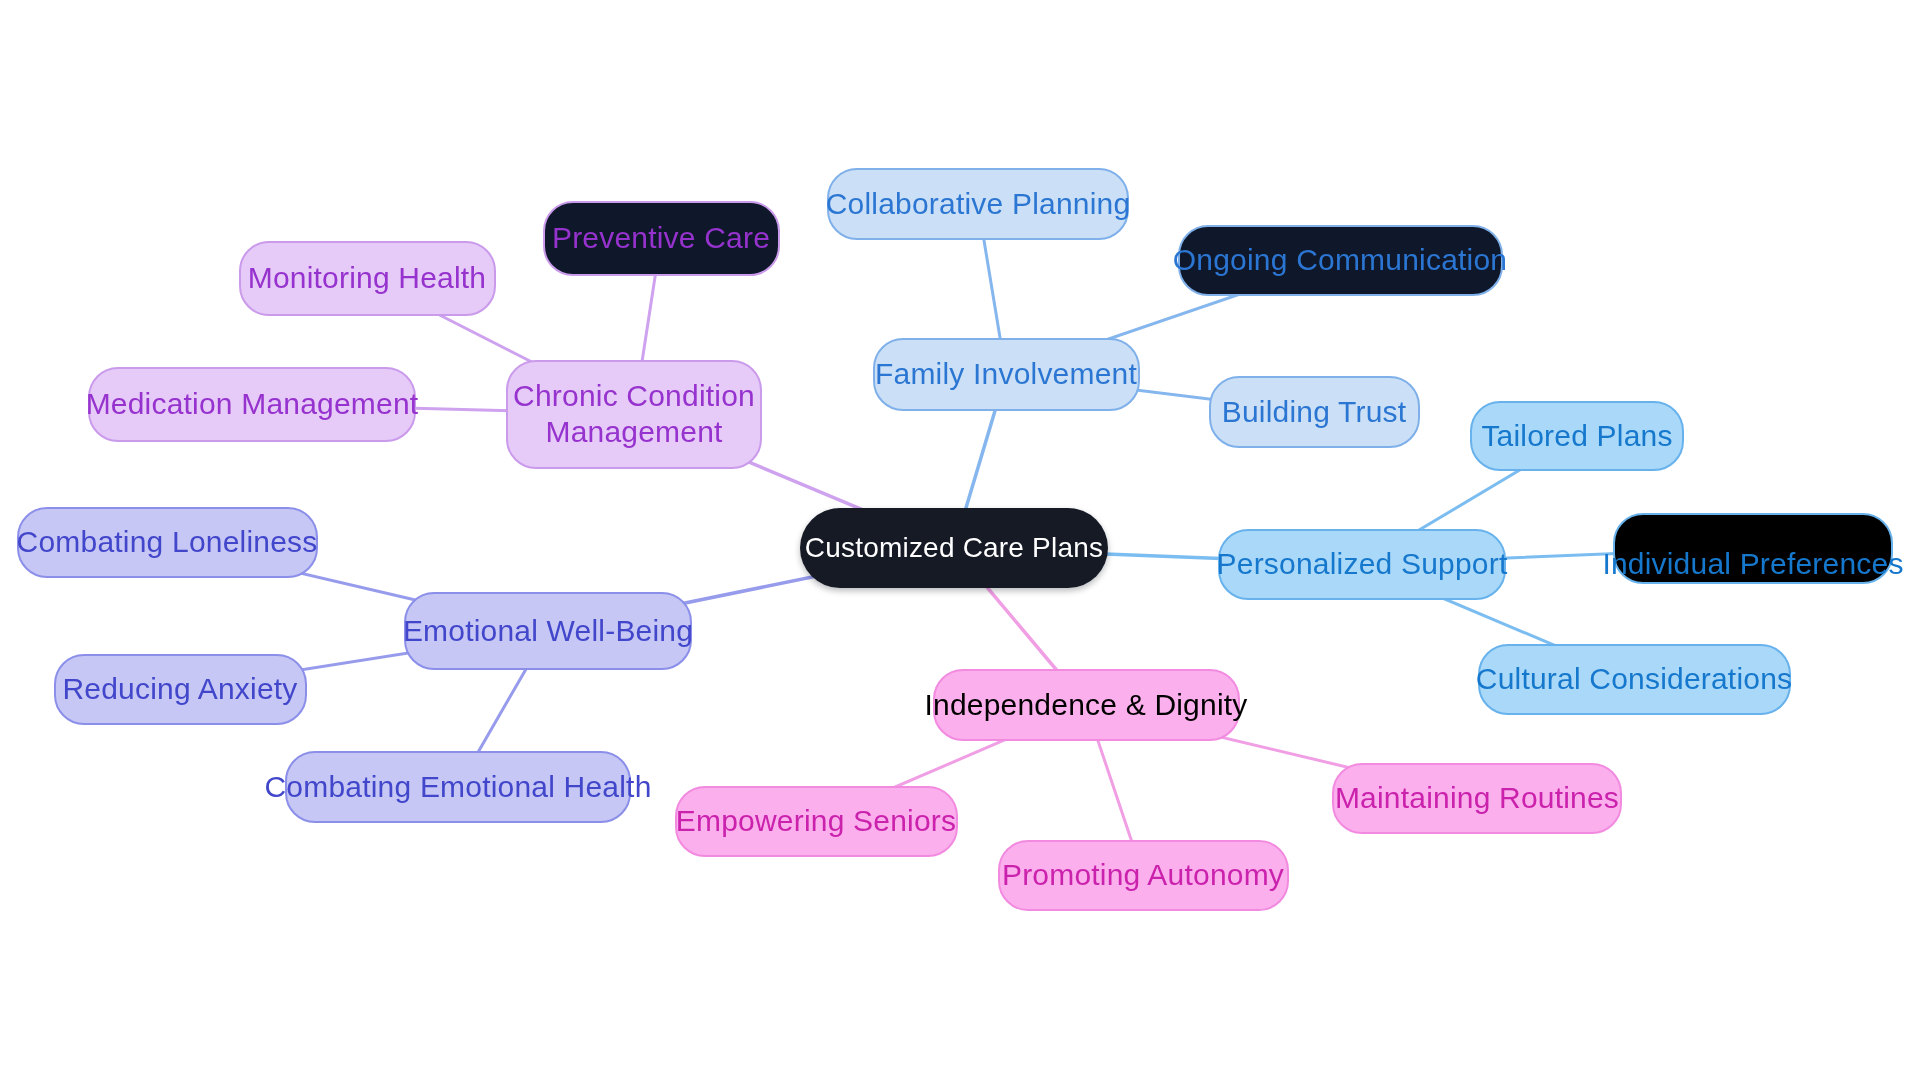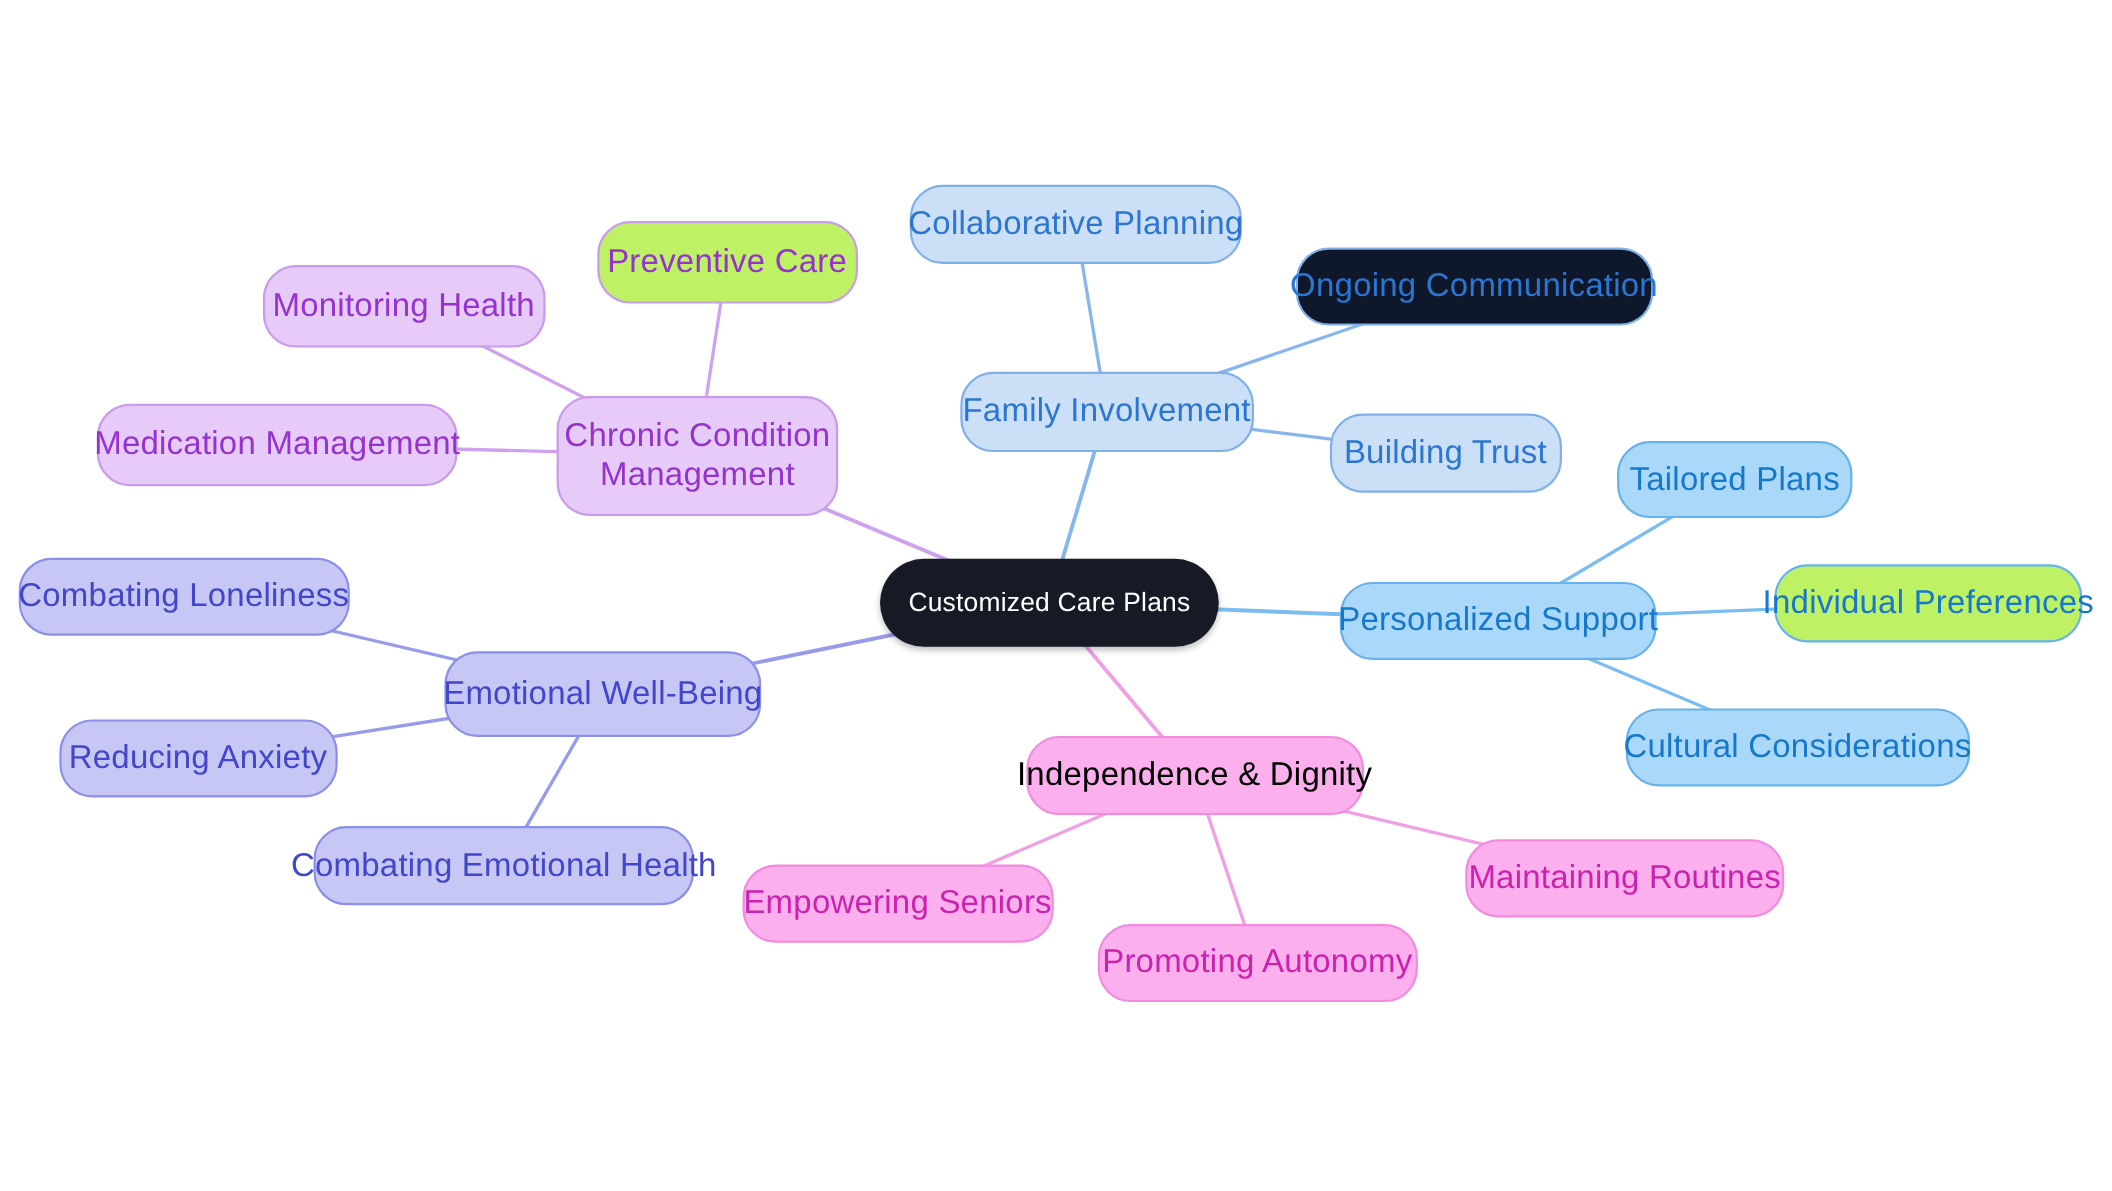--- a/index.html
+++ b/index.html
@@ -38,21 +38,21 @@
     font-size: 30px;
     font-weight: 500;
     line-height: 1.2;
     letter-spacing: 0.2px;
   }
   .node.root {
     border: none;
     box-shadow: 0 3px 6px rgba(10, 14, 25, 0.28);
   }
   .node.root .label {
-    font-size: 24px;
+    font-size: 28px;
     font-weight: 500;
   }
 </style>
 </head>
 <body>
 
 <div class="canvas">
   <svg class="edge-layer" id="edge-layer" viewBox="0 0 1920 1083" xmlns="http://www.w3.org/2000/svg">
       <line x1="954" y1="548" x2="1006" y2="374" stroke="#85B6EE" stroke-width="3.5" stroke-linecap="round"></line>
       <line x1="1006" y1="374" x2="978" y2="204" stroke="#85B6EE" stroke-width="3" stroke-linecap="round"></line>
@@ -90,21 +90,21 @@
       </div>
       <div class="node" style="left: 1208.5px; top: 376px; width: 211px; height: 72px; background: rgb(203, 224, 247); border-color: rgb(127, 176, 234); border-radius: 30px;">
         <span class="label" style="color: rgb(43, 118, 210);">Building Trust</span>
       </div>
       <div class="node" style="left: 1218px; top: 528.5px; width: 288px; height: 71px; background: rgb(169, 216, 248); border-color: rgb(103, 178, 236); border-radius: 30px;">
         <span class="label" style="color: rgb(22, 120, 205);">Personalized Support</span>
       </div>
       <div class="node" style="left: 1470px; top: 401px; width: 214px; height: 70px; background: rgb(169, 216, 248); border-color: rgb(103, 178, 236); border-radius: 30px;">
         <span class="label" style="color: rgb(22, 120, 205);">Tailored Plans</span>
       </div>
-      <div class="node" style="left: 1613px; top: 512.5px; width: 280px; height: 71px; background: #bef264; border-color: rgb(103, 178, 236); border-radius: 30px;">
+      <div class="node" style="left: 1613px; top: 512.5px; width: 280px; height: 71px; background: #000000; border-color: rgb(103, 178, 236); border-radius: 30px; align-items: flex-end;">
         <span class="label" style="color: rgb(22, 120, 205);">Individual Preferences</span>
       </div>
       <div class="node" style="left: 1477.5px; top: 643.5px; width: 313px; height: 71px; background: rgb(169, 216, 248); border-color: rgb(103, 178, 236); border-radius: 30px;">
         <span class="label" style="color: rgb(22, 120, 205);">Cultural Considerations</span>
       </div>
       <div class="node" style="left: 932.5px; top: 669px; width: 307px; height: 72px; background: rgb(251, 175, 237); border-color: rgb(242, 139, 224); border-radius: 30px;">
         <span class="label" style="color: #000000;">Independence &amp; Dignity</span>
       </div>
       <div class="node" style="left: 674.5px; top: 785.5px; width: 283px; height: 71px; background: rgb(251, 175, 237); border-color: rgb(242, 139, 224); border-radius: 30px;">
         <span class="label" style="color: rgb(203, 34, 173);">Empowering Seniors</span>
@@ -124,21 +124,21 @@
       <div class="node" style="left: 53.5px; top: 653.5px; width: 253px; height: 71px; background: rgb(198, 199, 244); border-color: rgb(139, 143, 233); border-radius: 30px;">
         <span class="label" style="color: rgb(65, 70, 203);">Reducing Anxiety</span>
       </div>
       <div class="node" style="left: 285px; top: 751px; width: 346px; height: 72px; background: rgb(198, 199, 244); border-color: rgb(139, 143, 233); border-radius: 30px;">
         <span class="label" style="color: rgb(65, 70, 203);">Combating Emotional Health</span>
       </div>
       <div class="node" style="left: 506px; top: 359.5px; width: 256px; height: 109px; background: rgb(230, 202, 248); border-color: rgb(202, 154, 235); border-radius: 30px;">
         <span class="label" style="color: rgb(150, 50, 205);">Chronic Condition
 Management</span>
       </div>
-      <div class="node" style="left: 542.5px; top: 200.5px; width: 237px; height: 75px; background: #bef264; border-color: rgb(202, 154, 235); border-radius: 30px;">
+      <div class="node" style="left: 542.5px; top: 200.5px; width: 237px; height: 75px; background: #0f172a; border-color: rgb(202, 154, 235); border-radius: 30px;">
         <span class="label" style="color: rgb(150, 50, 205);">Preventive Care</span>
       </div>
       <div class="node" style="left: 238.5px; top: 240.5px; width: 257px; height: 75px; background: rgb(230, 202, 248); border-color: rgb(202, 154, 235); border-radius: 30px;">
         <span class="label" style="color: rgb(150, 50, 205);">Monitoring Health</span>
       </div>
       <div class="node" style="left: 88px; top: 366.5px; width: 328px; height: 75px; background: rgb(230, 202, 248); border-color: rgb(202, 154, 235); border-radius: 30px;">
         <span class="label" style="color: rgb(150, 50, 205);">Medication Management</span>
       </div>
     </div>
 </div>

